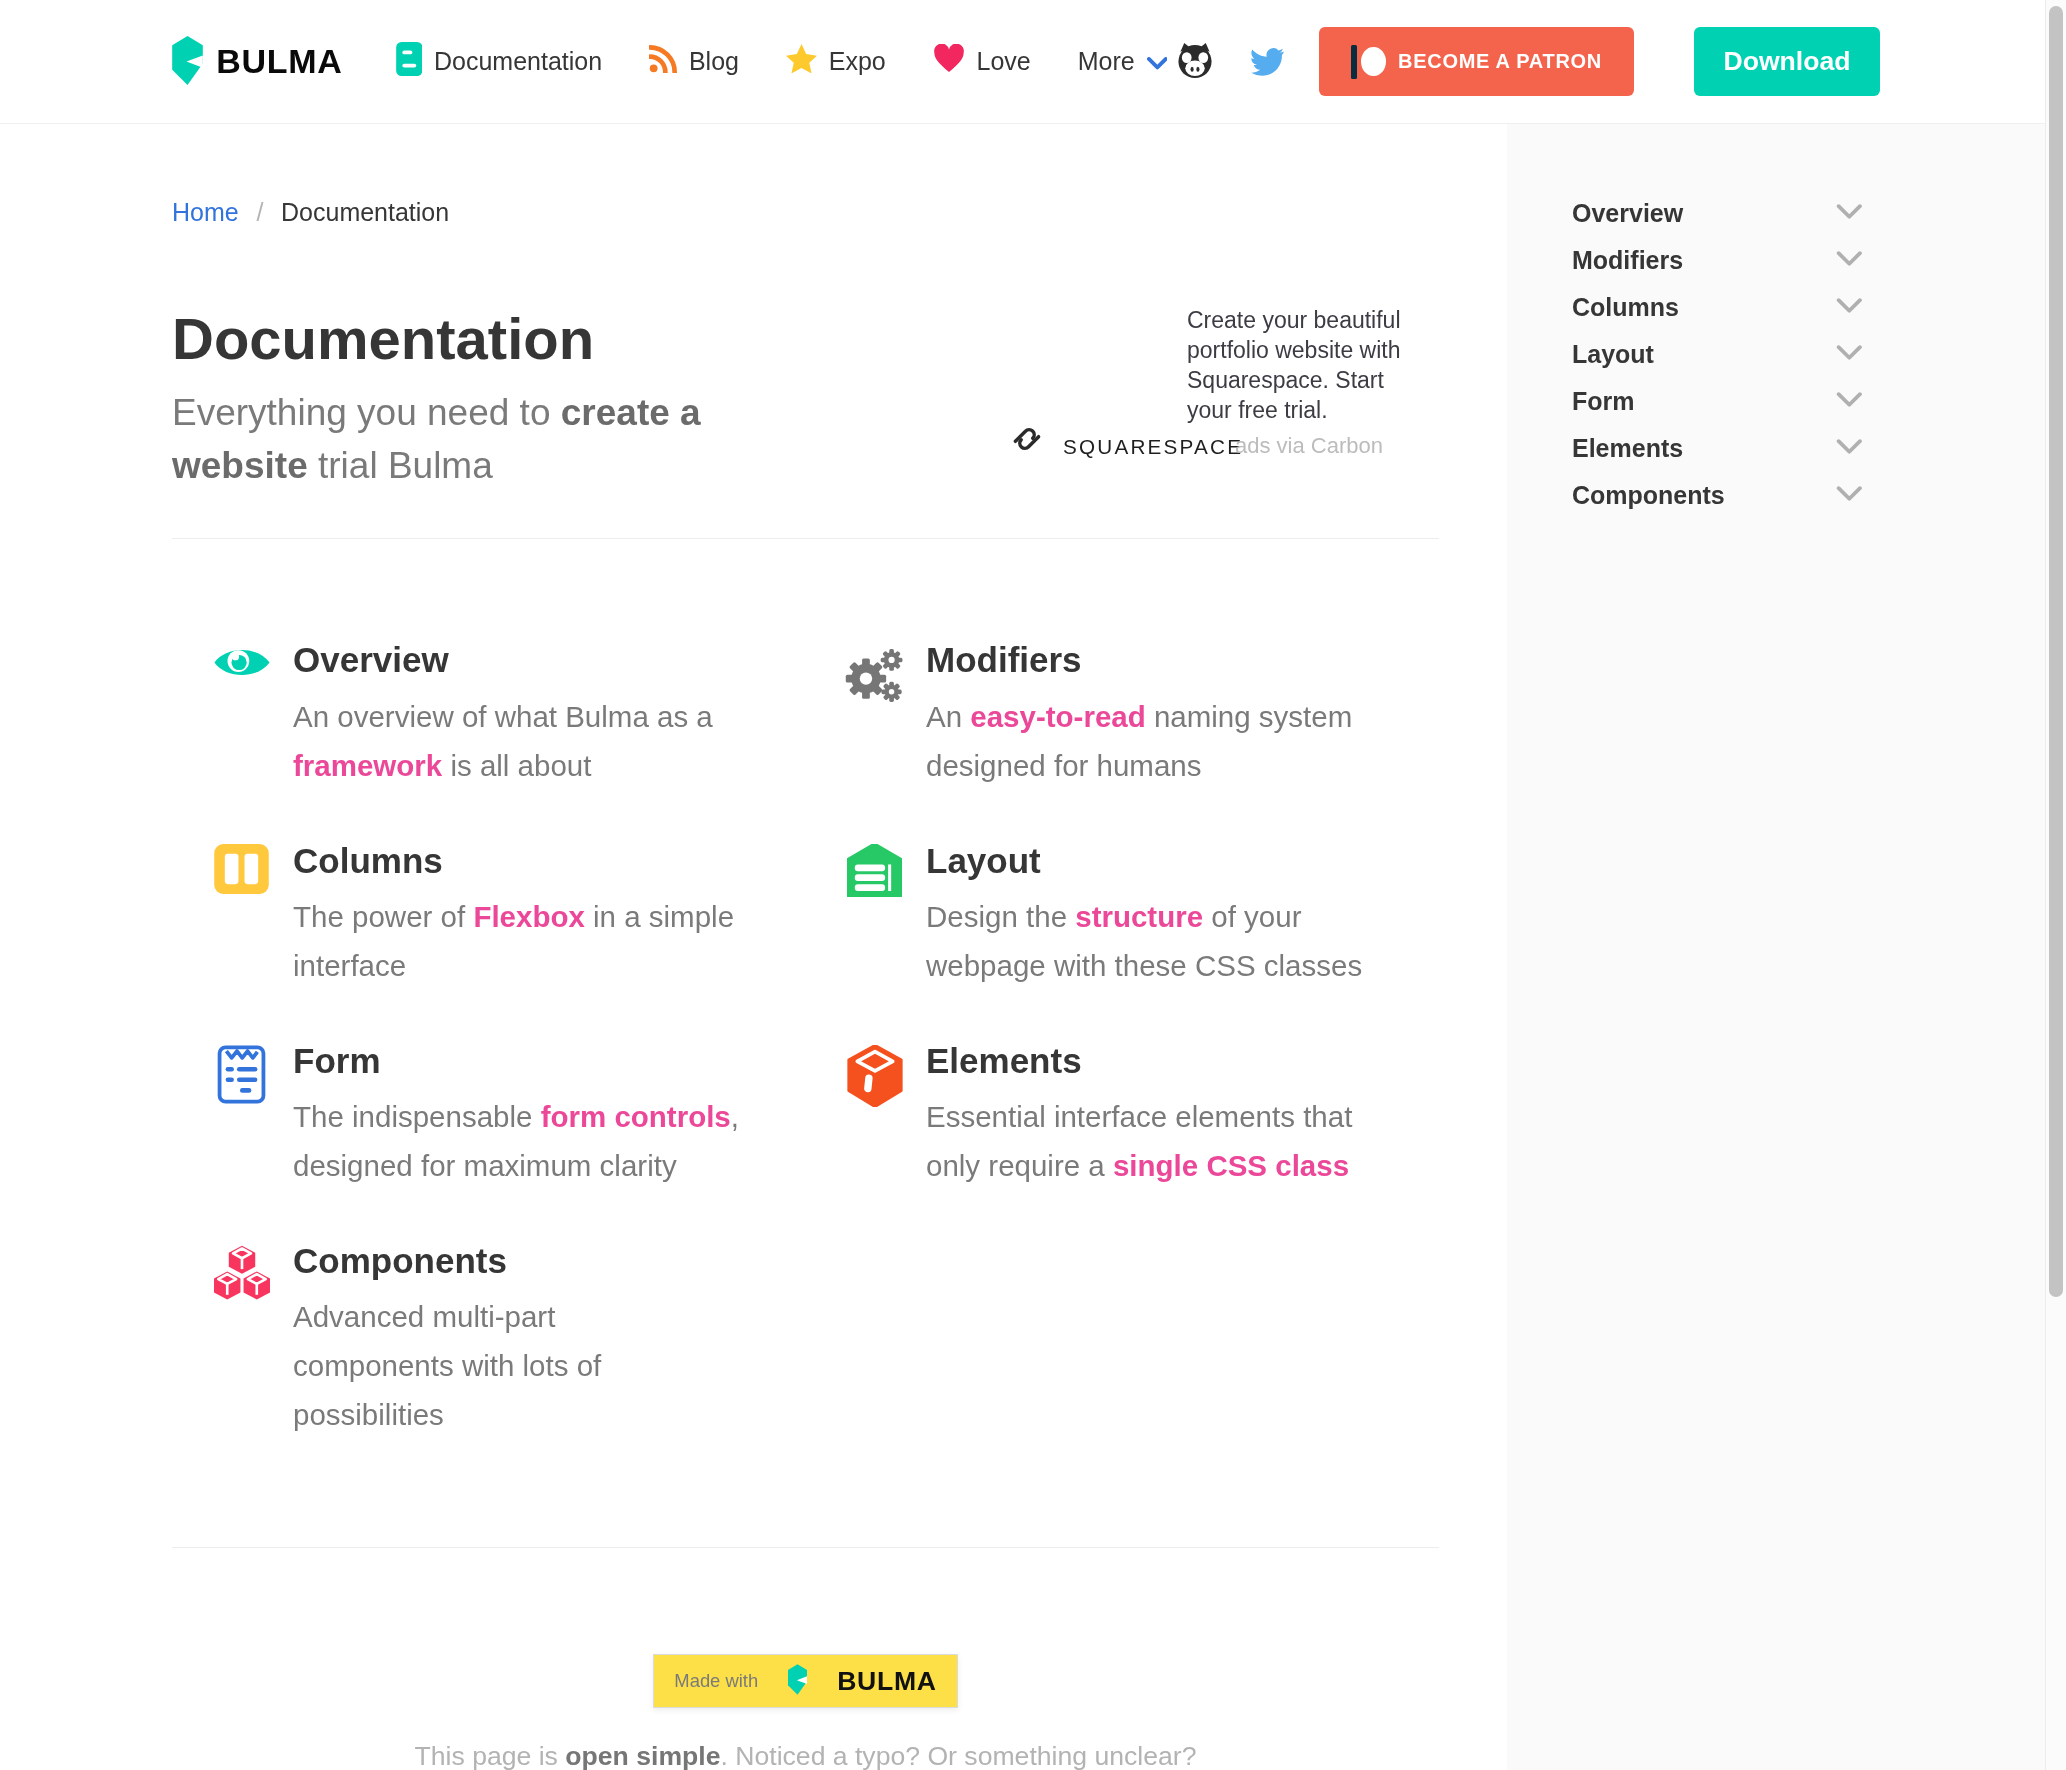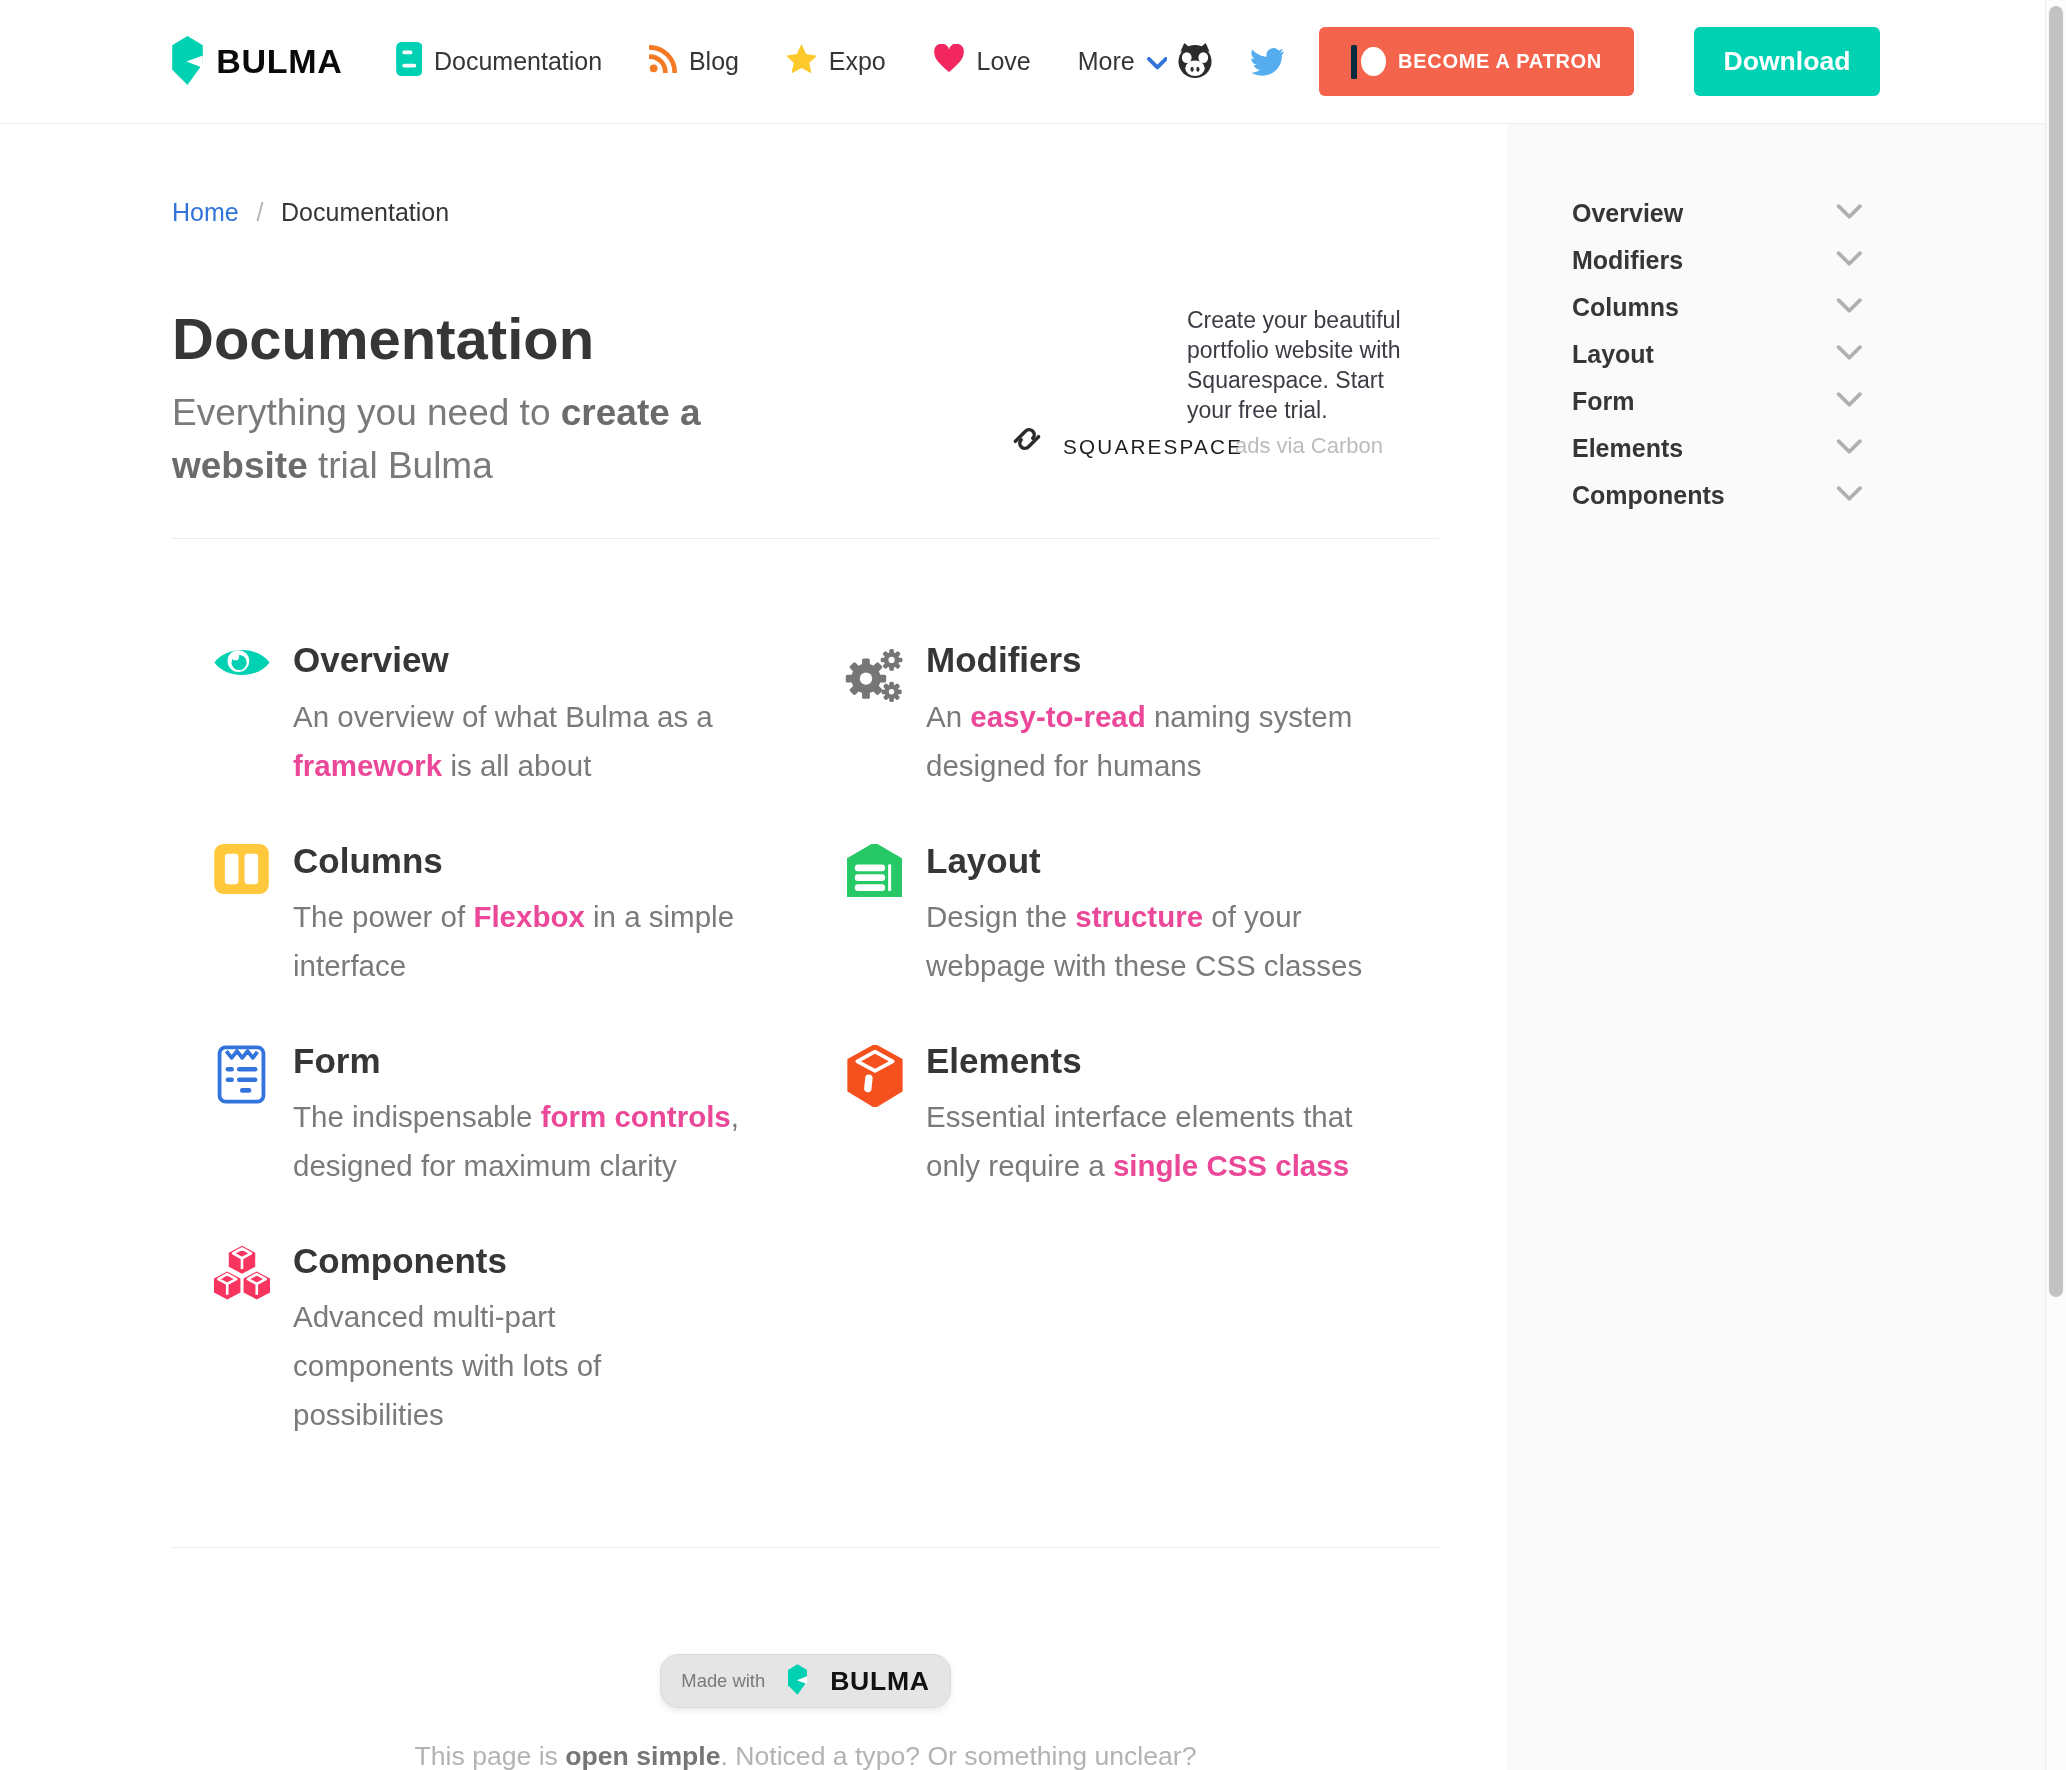--- a/index.html
+++ b/index.html
@@ -59,22 +59,22 @@
   .card { display:flex; cursor:pointer; }
   .card-icon { width:59px; height:59px; flex:0 0 59px; margin-right:22px;
     display:flex; align-items:flex-start; justify-content:center; padding-top:5.9px; }
   .card-title { font-size:35px; font-weight:700; color:#363636; line-height:43px; margin-bottom:10.3px; }
   .card-desc { font-size:29.5px; color:#7a7a7a; line-height:49px; max-width:472px; font-weight:400; }
   .card-desc strong { color:#ec4899; font-weight:700; }
   .card-desc.narrow { max-width:354px; }
 
   
   .page-footer { text-align:center; margin-top:106px; }
-  .made-badge { display:inline-flex; align-items:center; gap:23px; background:#e5e5e5;
-    border:1.5px solid #dbdbdb; border-radius:18px; padding:8.9px 20.7px;
+  .made-badge { display:inline-flex; align-items:center; gap:30px; background:#fde047;
+    border:1.5px solid #dbdbdb; border-radius:0; padding:8.9px 20.7px;
     box-shadow:0 2.2px 5.9px rgba(10,10,10,.08); cursor:pointer; }
   .made-with { font-size:18.4px; color:#7a7a7a; }
   .made-brand { font-size:26.6px; font-weight:800; color:#111; letter-spacing:0.7px; }
   .footer-note { margin-top:29.5px; font-size:26.6px; color:#b3b3b3; line-height:37px; }
   .footer-note strong { color:#767676; font-weight:700; }
 
   
   .side-item { width:332px; height:47px; display:flex; align-items:center;
     justify-content:space-between; padding:0 10.3px 0 31px; cursor:pointer; }
   .side-label { font-size:25px; font-weight:700; color:#363636; }

